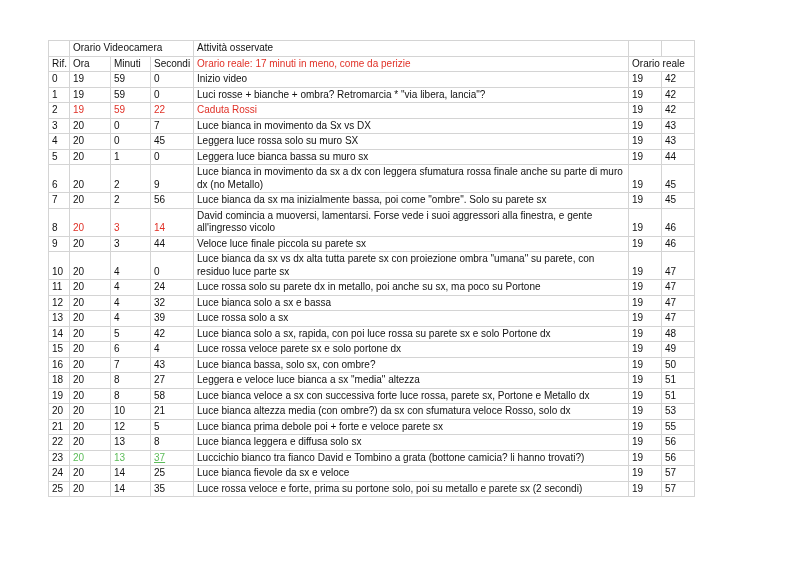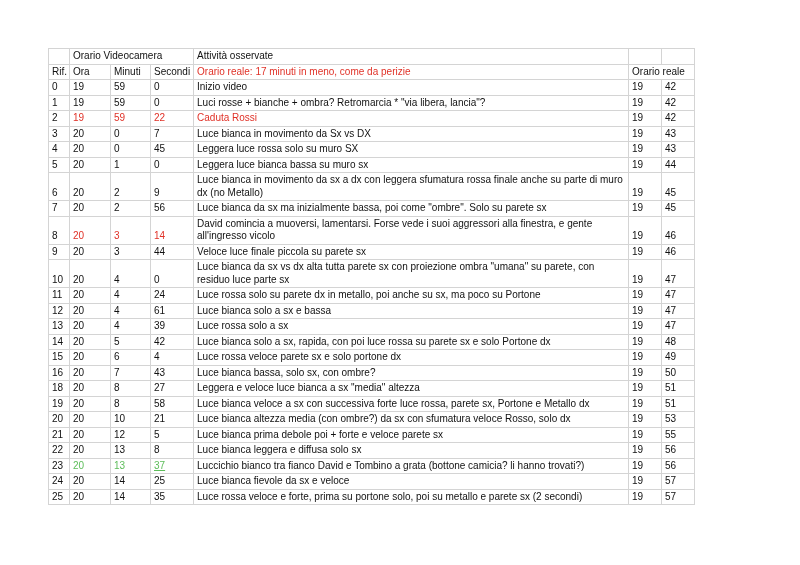--- a/index.html
+++ b/index.html
@@ -6,21 +6,21 @@
   .page{
     position:relative;
     width:800px;height:565px;
     background:#ffffff;
     font-family:"Liberation Sans", sans-serif;
     color:#111;
     overflow:hidden;
   }
   table.sheet{
     position:absolute;
-    left:48px;top:48px;
+    left:48px;top:40px;
     width:646px;
     border-collapse:collapse;
     table-layout:fixed;
     font-size:10px;
     line-height:12.5px;
   }
   table.sheet col.c-rif{width:21px;}
   table.sheet col.c-ora{width:41px;}
   table.sheet col.c-min{width:40px;}
   table.sheet col.c-sec{width:43px;}
@@ -182,21 +182,21 @@
       <td class="num">4</td>
       <td class="num">24</td>
       <td>Luce rossa solo su parete dx in metallo, poi anche su sx, ma poco su Portone</td>
       <td class="num">19</td>
       <td class="num">47</td>
     </tr>
         <tr>
       <td class="num">12</td>
       <td class="num">20</td>
       <td class="num">4</td>
-      <td class="num">61</td>
+      <td class="num">32</td>
       <td>Luce bianca solo a sx e bassa</td>
       <td class="num">19</td>
       <td class="num">47</td>
     </tr>
         <tr>
       <td class="num">13</td>
       <td class="num">20</td>
       <td class="num">4</td>
       <td class="num">39</td>
       <td>Luce rossa solo a sx</td>

